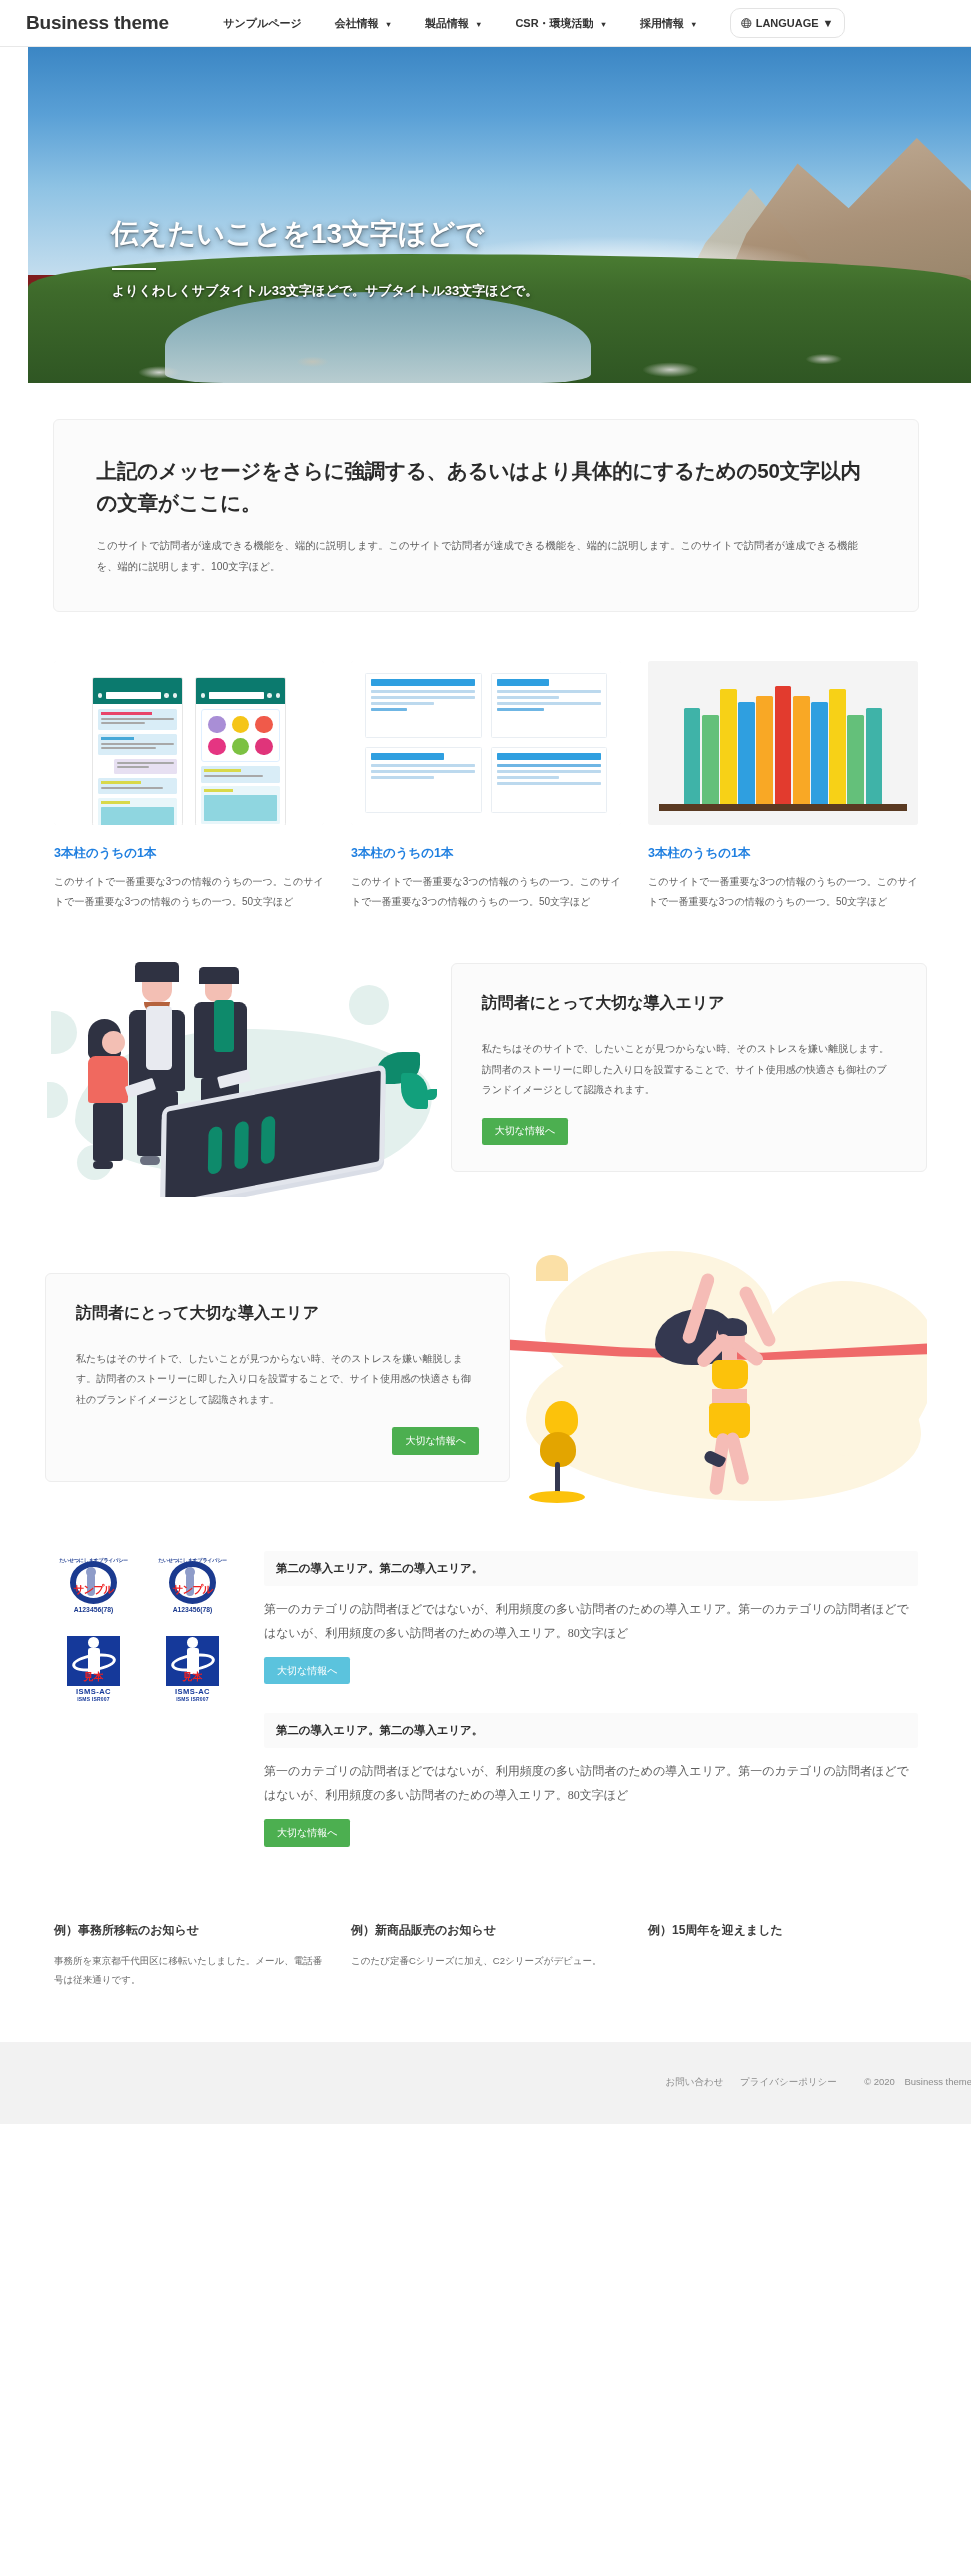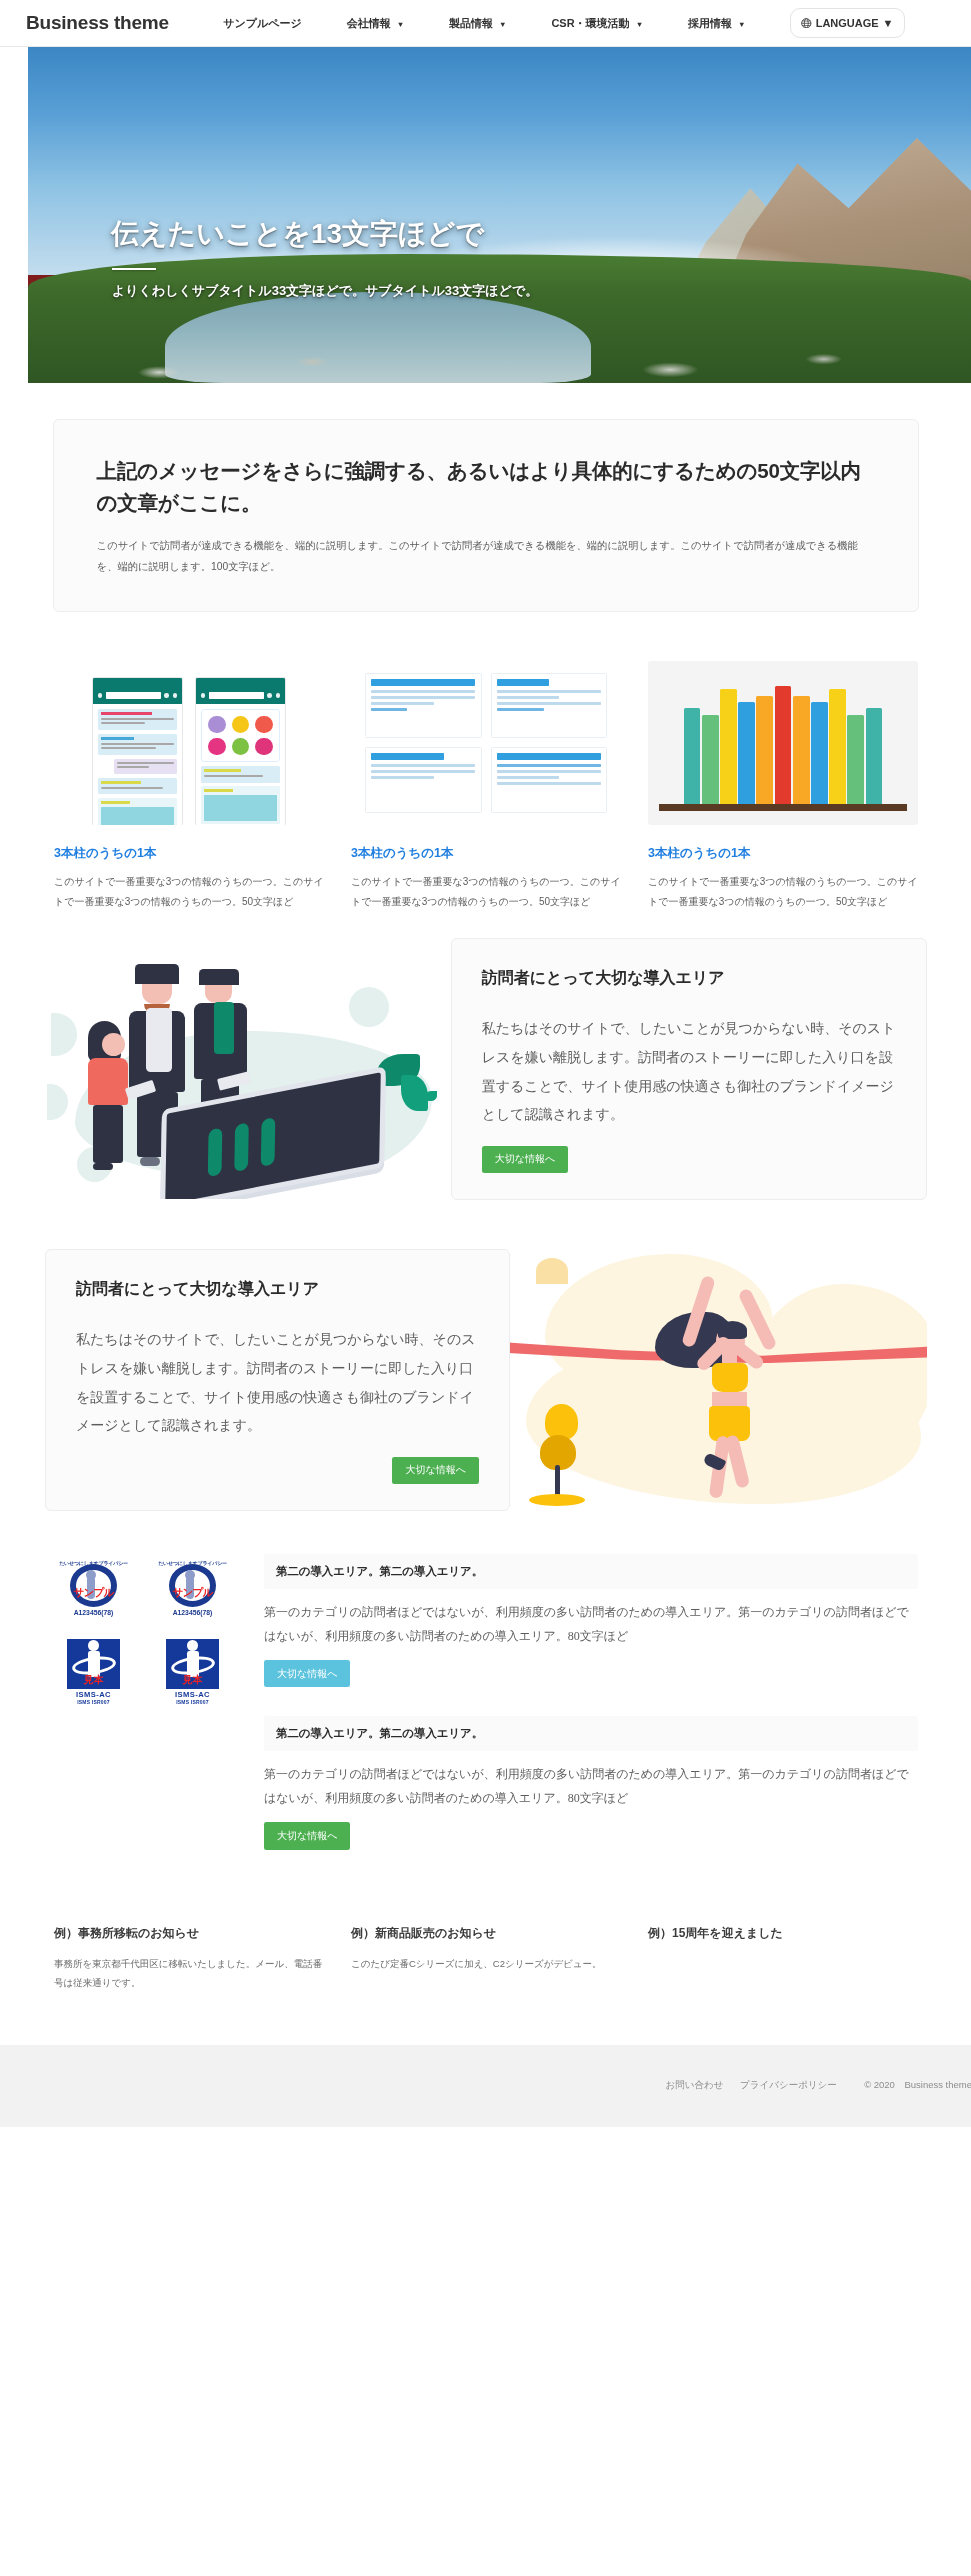--- a/index.html
+++ b/index.html
@@ -26,21 +26,21 @@
     font-size: 19px;
     font-weight: bold;
     color: #333333;
     letter-spacing: -0.2px;
     white-space: nowrap;
   }
   .main-nav {
     display: flex;
     align-items: center;
     margin-left: 40px;
-    gap: 16px;
+    gap: 4px;
   }
   .nav-item {
     font-size: 11px;
     font-weight: bold;
     color: #333333;
     padding: 7.6px 14.4px;
     white-space: nowrap;
     cursor: pointer;
   }
   .nav-item .caret { font-size: 7.6px; margin-left: 3px; }
@@ -245,21 +245,21 @@
     background:#fbfbfb;
     border:0.8px solid #ededed;
     border-radius:6px;
     padding: 29px 30px 26px;
     position:relative;
     z-index:3;
   }
   .intro-card.left { margin-left:-13.7px; }
   .intro-card.right { margin-right:-13.7px; }
   .intro-title { font-size: 16px; font-weight: bold; color:#2b2b2b; }
-  .intro-text { margin-top: 25px; font-size: 14px; line-height: 2.05; color:#5d5d5d; }
+  .intro-text { margin-top: 25px; font-size: 10px; line-height: 2.05; color:#5d5d5d; }
   .btn {
     display:inline-block;
     margin-top: 16.7px;
     padding: 6.8px 13px;
     border-radius: 2.3px;
     color:#ffffff;
     font-size: 10px;
     border:none;
     cursor:pointer;
     font-family: inherit;

